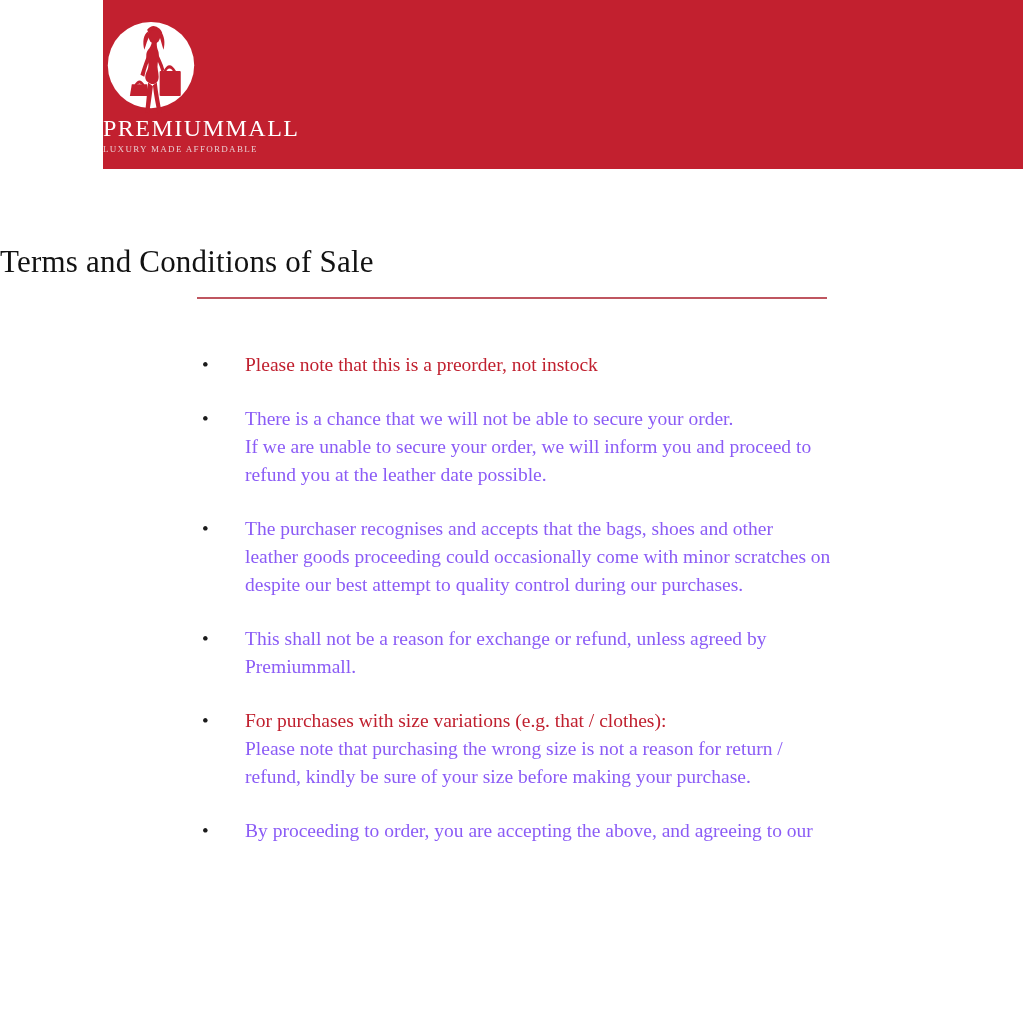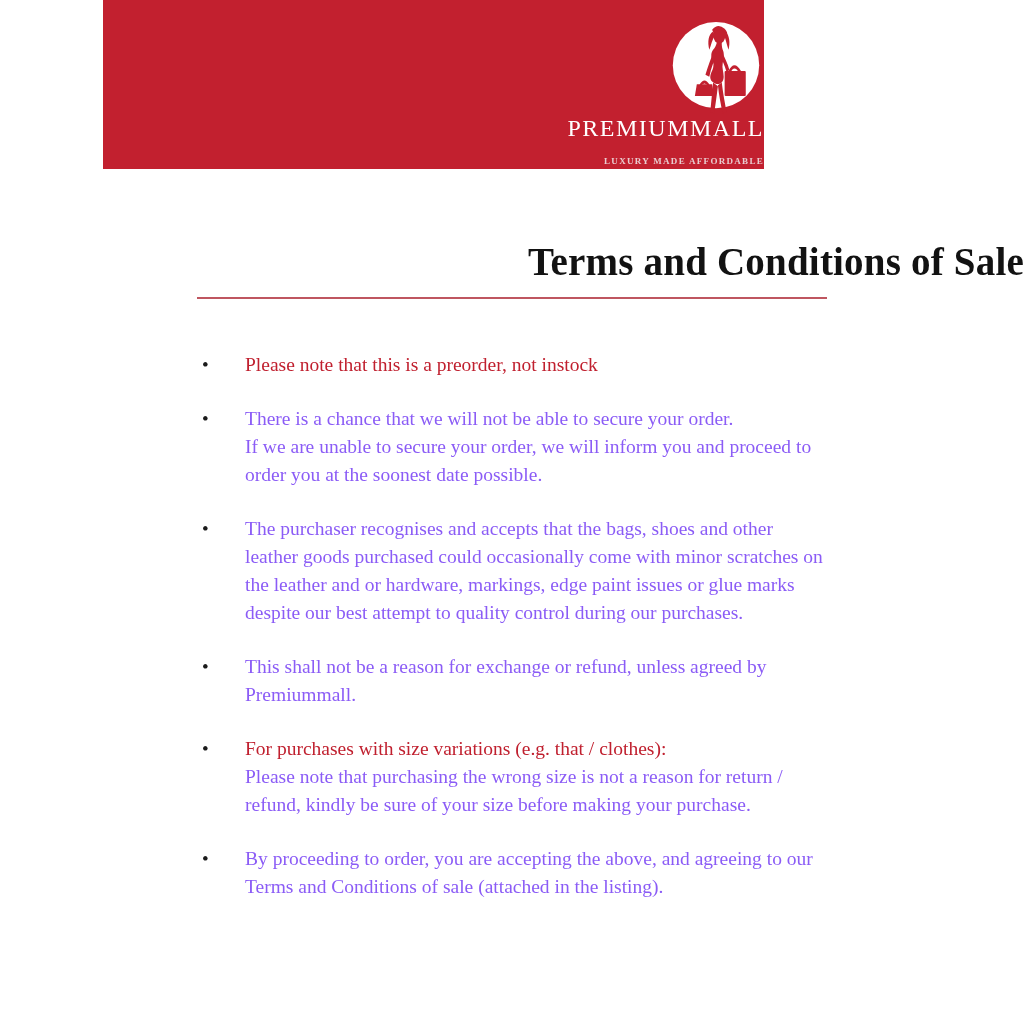--- a/index.html
+++ b/index.html
@@ -13,61 +13,61 @@
     position: relative;
     overflow: hidden;
     font-family: "Liberation Serif", serif;
   }
 
   
   .banner {
     position: absolute;
     left: 103px;
     top: 0;
-    width: 661px;
+    width: 920px;
     height: 169px;
     background: #C2202F;
     display: flex;
     flex-direction: column;
-    align-items: flex-end;
+    align-items: flex-start;
   }
   .logo-svg {
     margin-top: 21px;
     width: 96px;
     height: 96px;
     display: block;
   }
   .brand-name {
     margin-top: -1px;
     color: #ffffff;
     font-size: 24px;
     letter-spacing: 1.5px;
     line-height: 1.05;
     font-weight: 400;
   }
   .brand-tagline {
-    margin-top: 15px;
+    margin-top: 3px;
     color: #e9cbcf;
     font-size: 9px;
     letter-spacing: 1.3px;
-    font-weight: 700;
+    font-weight: 400;
   }
 
   
   .content {
     position: absolute;
     top: 169px;
     left: 0;
     right: 0;
   }
   .doc-title {
     margin-top: 76px;
-    text-align: right;
-    font-size: 39px;
-    font-weight: 700;
+    text-align: left;
+    font-size: 31px;
+    font-weight: 400;
     color: #121212;
     line-height: 33px;
     letter-spacing: 0.2px;
   }
   .title-divider {
     width: 630px;
     height: 0;
     margin: 19px auto 0 auto;
     border: none;
     border-top: 2px solid #bf5660;
@@ -146,29 +146,28 @@
         <span class="marker">•</span>
         <div class="term-text">
           <div class="term-emphasis">Please note that this is a preorder, not instock</div>
         </div>
       </div>
       <div class="term-item">
         <span class="marker">•</span>
         <div class="term-text">
           <div class="term-line">There is a chance that we will not be able to secure your order.</div>
           <div class="term-line">If we are unable to secure your order, we will inform you and proceed to</div>
-          <div class="term-line">order you at the soonest date possible.</div>
+          <div class="term-line">refund you at the leather date possible.</div>
         </div>
       </div>
       <div class="term-item">
         <span class="marker">•</span>
         <div class="term-text">
           <div class="term-line">The purchaser recognises and accepts that the bags, shoes and other</div>
-          <div class="term-line">leather goods purchased could occasionally come with minor scratches on</div>
-          <div class="term-line">the leather and or hardware, markings, edge paint issues or glue marks</div>
+          <div class="term-line">leather goods proceeding could occasionally come with minor scratches on</div>
           <div class="term-line">despite our best attempt to quality control during our purchases.</div>
         </div>
       </div>
       <div class="term-item">
         <span class="marker">•</span>
         <div class="term-text">
           <div class="term-line">This shall not be a reason for exchange or refund, unless agreed by</div>
           <div class="term-line">Premiummall.</div>
         </div>
       </div>
@@ -177,17 +176,16 @@
         <div class="term-text">
           <div class="term-emphasis">For purchases with size variations (e.g. that / clothes):</div>
           <div class="term-line">Please note that purchasing the wrong size is not a reason for return /</div>
           <div class="term-line">refund, kindly be sure of your size before making your purchase.</div>
         </div>
       </div>
       <div class="term-item">
         <span class="marker">•</span>
         <div class="term-text">
           <div class="term-line">By proceeding to order, you are accepting the above, and agreeing to our</div>
-          <div class="term-line">Terms and Conditions of sale (attached in the listing).</div>
         </div>
       </div>
     </div>
 </div>
 
 </body></html>

